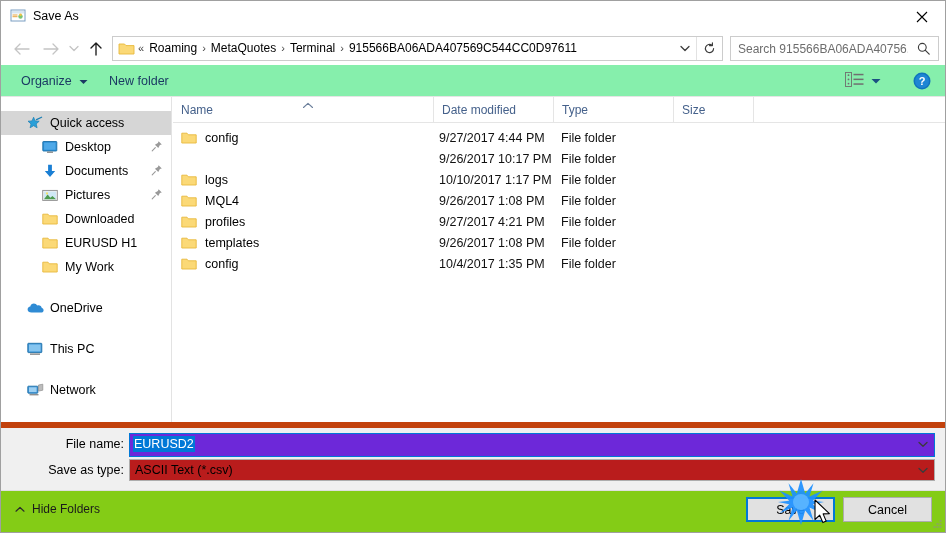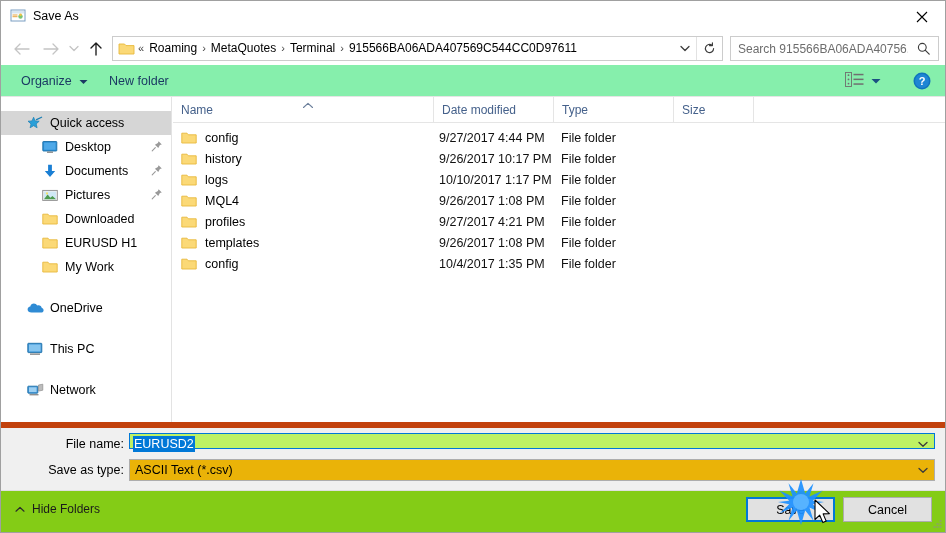--- a/index.html
+++ b/index.html
@@ -241,36 +241,36 @@
     position: absolute;
     font-size: 12.5px; color: #000;
     text-align: right;
     white-space: nowrap;
   }
   #lbl-filename { left: 28px; top: 9px; width: 95px; }
   #lbl-filetype { left: 28px; top: 35px; width: 95px; }
 
   #filename-combo {
     position: absolute; left: 128px; top: 5px;
-    width: 806px; height: 16px;
-    background: #bef264;
+    width: 806px; height: 24px;
+    background: #6d28d9;
     border: 1px solid #0078d7;
   }
   #filename-value {
     position: absolute; left: 3px; top: 2px;
     height: 16px; line-height: 16px;
     font-size: 12.5px;
     background: #0078d7; color: #ffffff;
     padding: 0 1px;
     white-space: nowrap;
   }
   #filetype-combo {
     position: absolute; left: 128px; top: 31px;
     width: 806px; height: 22px;
-    background: #eab308;
+    background: #b91c1c;
     border: 1px solid #adadad;
   }
   #filetype-value {
     position: absolute; left: 5px; top: 2px;
     height: 16px; line-height: 16px;
     font-size: 12.5px; color: #000;
     white-space: nowrap;
   }
   .combo-caret {
     position: absolute; right: 1px; top: 0;
@@ -614,28 +614,20 @@
               </svg>
             </span>
             <span>config</span>
           </div>
           <div class="fcell fdate">9/27/2017 4:44 PM</div>
           <div class="fcell ftype">File folder</div>
           <div class="fcell fsize"></div>
         </div>
 
         <div class="frow">
-          <div class="fcell fname">
-            <span class="ficon">
-              <svg width="16" height="14" viewBox="0 0 16 14">
-                <path d="M0.8 2.2 L6 2.2 L7.4 3.8 L15.2 3.8 L15.2 12 L0.8 12 Z" fill="#fbd977" stroke="#e8b93c" stroke-width="0.9"></path>
-              </svg>
-            </span>
-            <span>history</span>
-          </div>
           <div class="fcell fdate">9/26/2017 10:17 PM</div>
           <div class="fcell ftype">File folder</div>
           <div class="fcell fsize"></div>
         </div>
 
         <div class="frow">
           <div class="fcell fname">
             <span class="ficon">
               <svg width="16" height="14" viewBox="0 0 16 14">
                 <path d="M0.8 2.2 L6 2.2 L7.4 3.8 L15.2 3.8 L15.2 12 L0.8 12 Z" fill="#fbd977" stroke="#e8b93c" stroke-width="0.9"></path>

